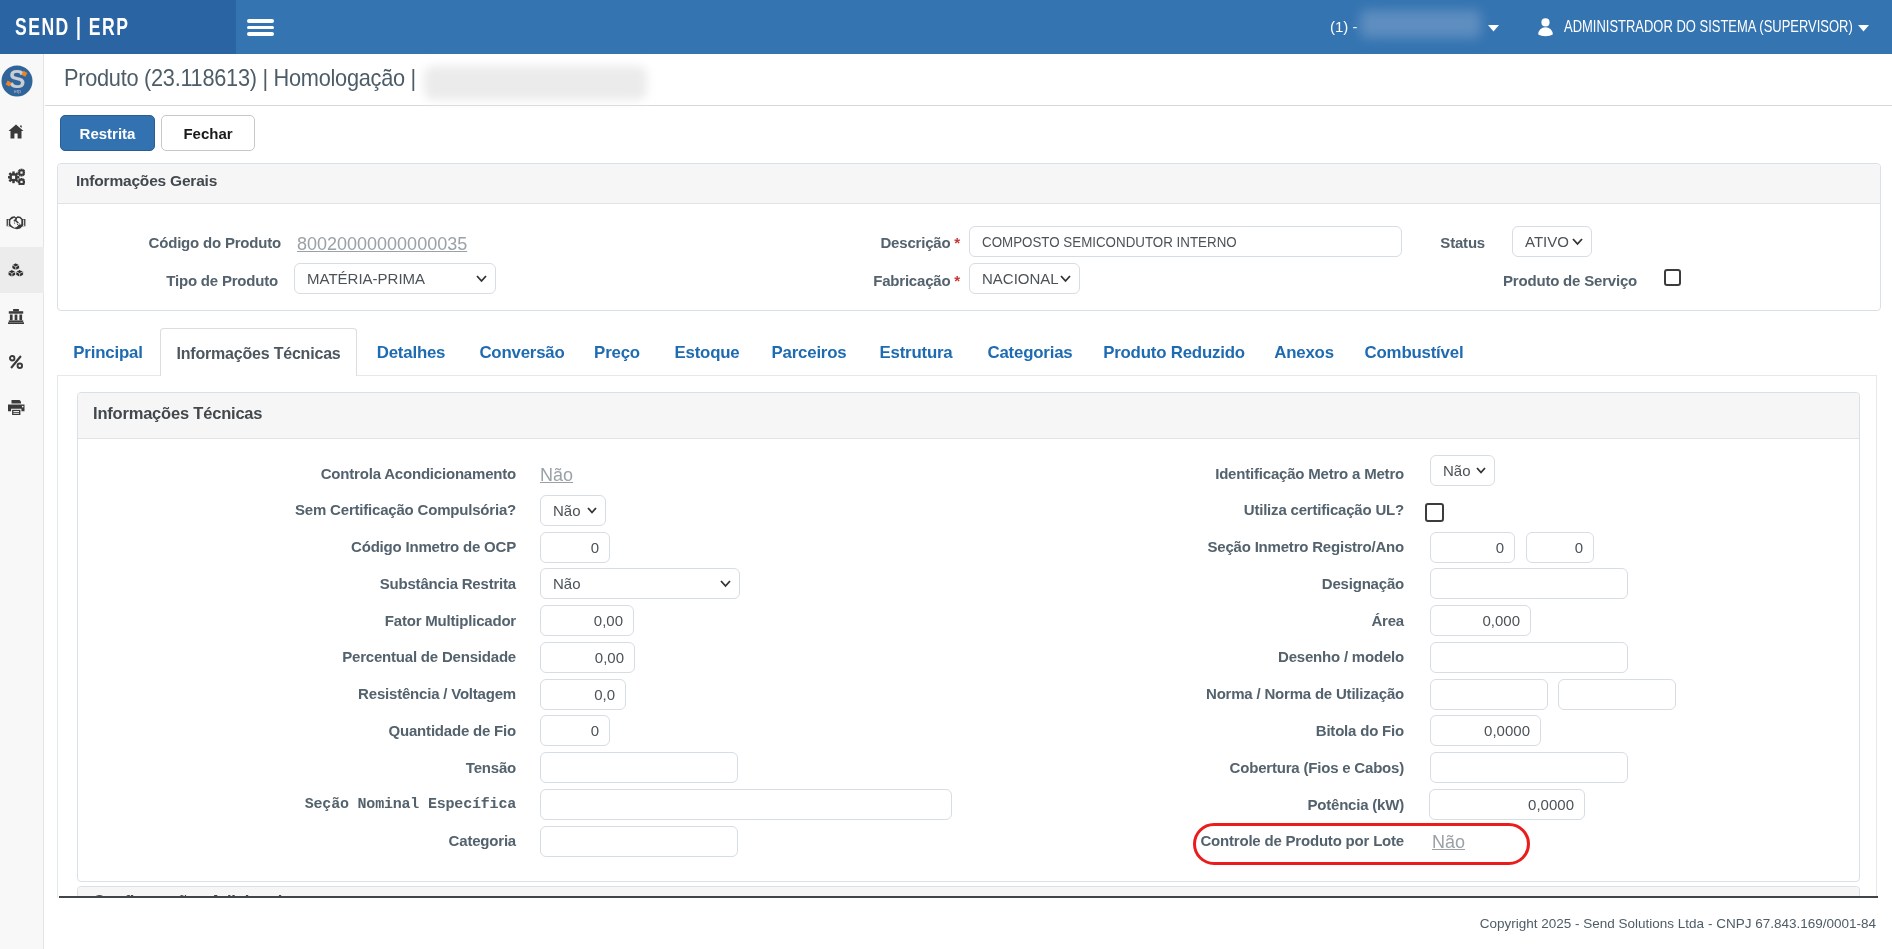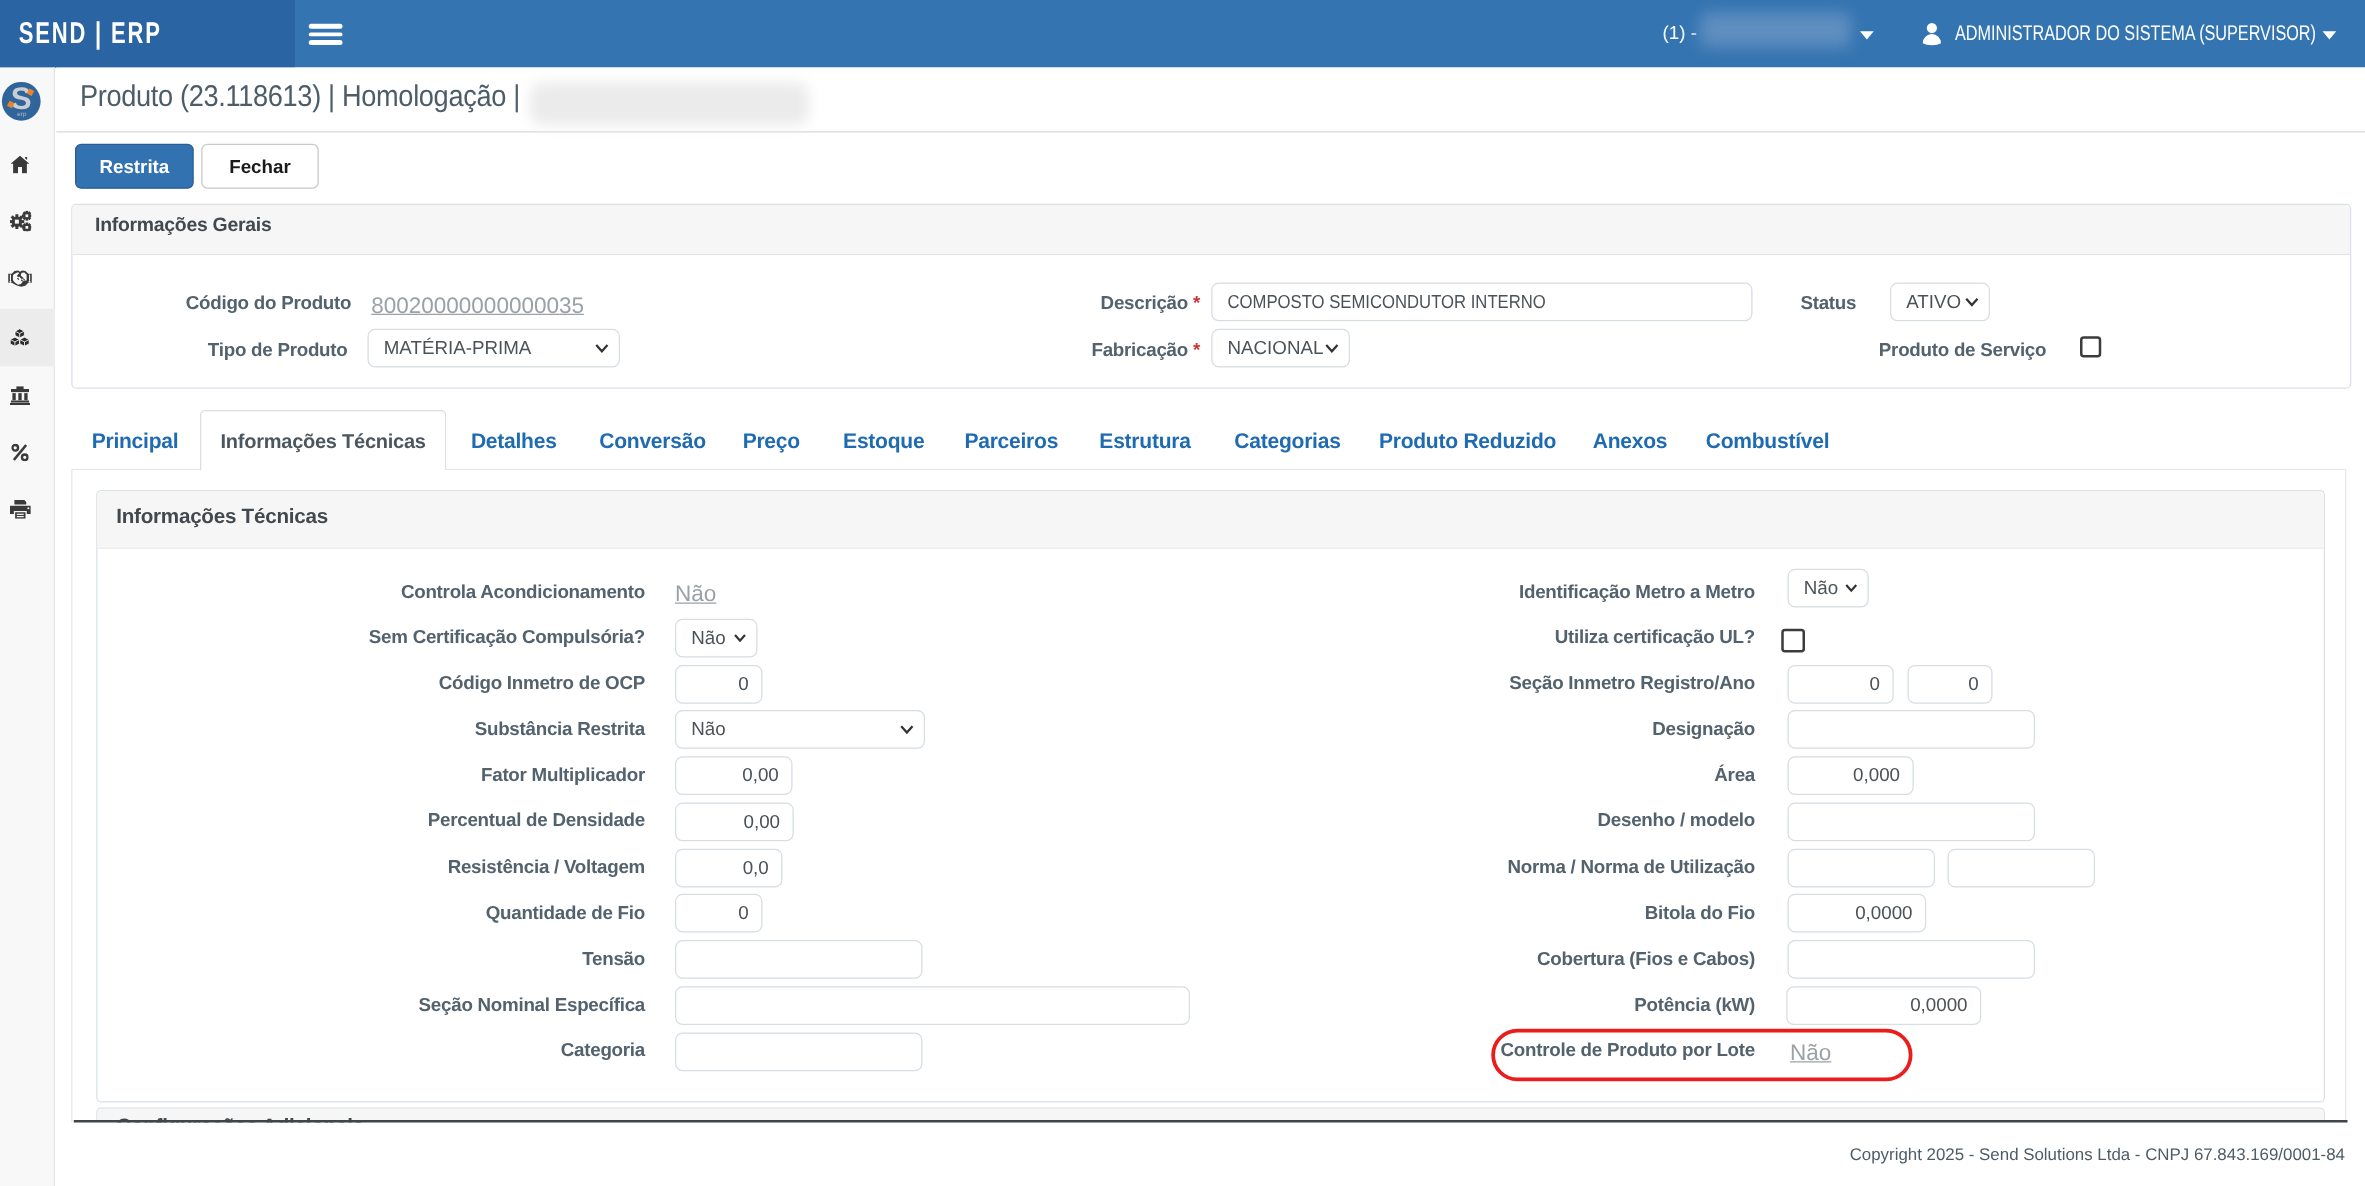--- a/index.html
+++ b/index.html
@@ -256,21 +256,21 @@
 
   <div class="lbl" style="left:200px; width:316px; top:685px;">Resistência / Voltagem</div>
   <div class="inp num" style="left:540px; top:679px; width:86px;padding-left:20px;">0,0</div>
 
   <div class="lbl" style="left:200px; width:316px; top:722px;">Quantidade de Fio</div>
   <div class="inp num" style="left:540px; top:715px; width:70px;">0</div>
 
   <div class="lbl" style="left:200px; width:316px; top:759px;">Tensão</div>
   <div class="inp" style="left:540px; top:752px; width:198px;"></div>
 
-  <div class="lbl" style="left:200px; width:316px; top:796px;">Seção Nominal Específica</div>
+  <div class="lbl" style="left:200px; width:316px; top:796px;font-family:Liberation Mono, monospace;">Seção Nominal Específica</div>
   <div class="inp" style="left:540px; top:789px; width:412px;"></div>
 
   <div class="lbl" style="left:200px; width:316px; top:832px;">Categoria</div>
   <div class="inp" style="left:540px; top:826px; width:198px;"></div>
 
   <div class="lbl" style="left:1100px; width:304px; top:465px;">Identificação Metro a Metro</div>
   <div class="sel" style="left:1430px; top:455px; width:65px;">Não
     <svg class="chev" width="12" height="9">
         <polyline points="2,2 6,6.5 10,2" stroke="#333" stroke-width="1.8" fill="none"></polyline>
       </svg></div>

